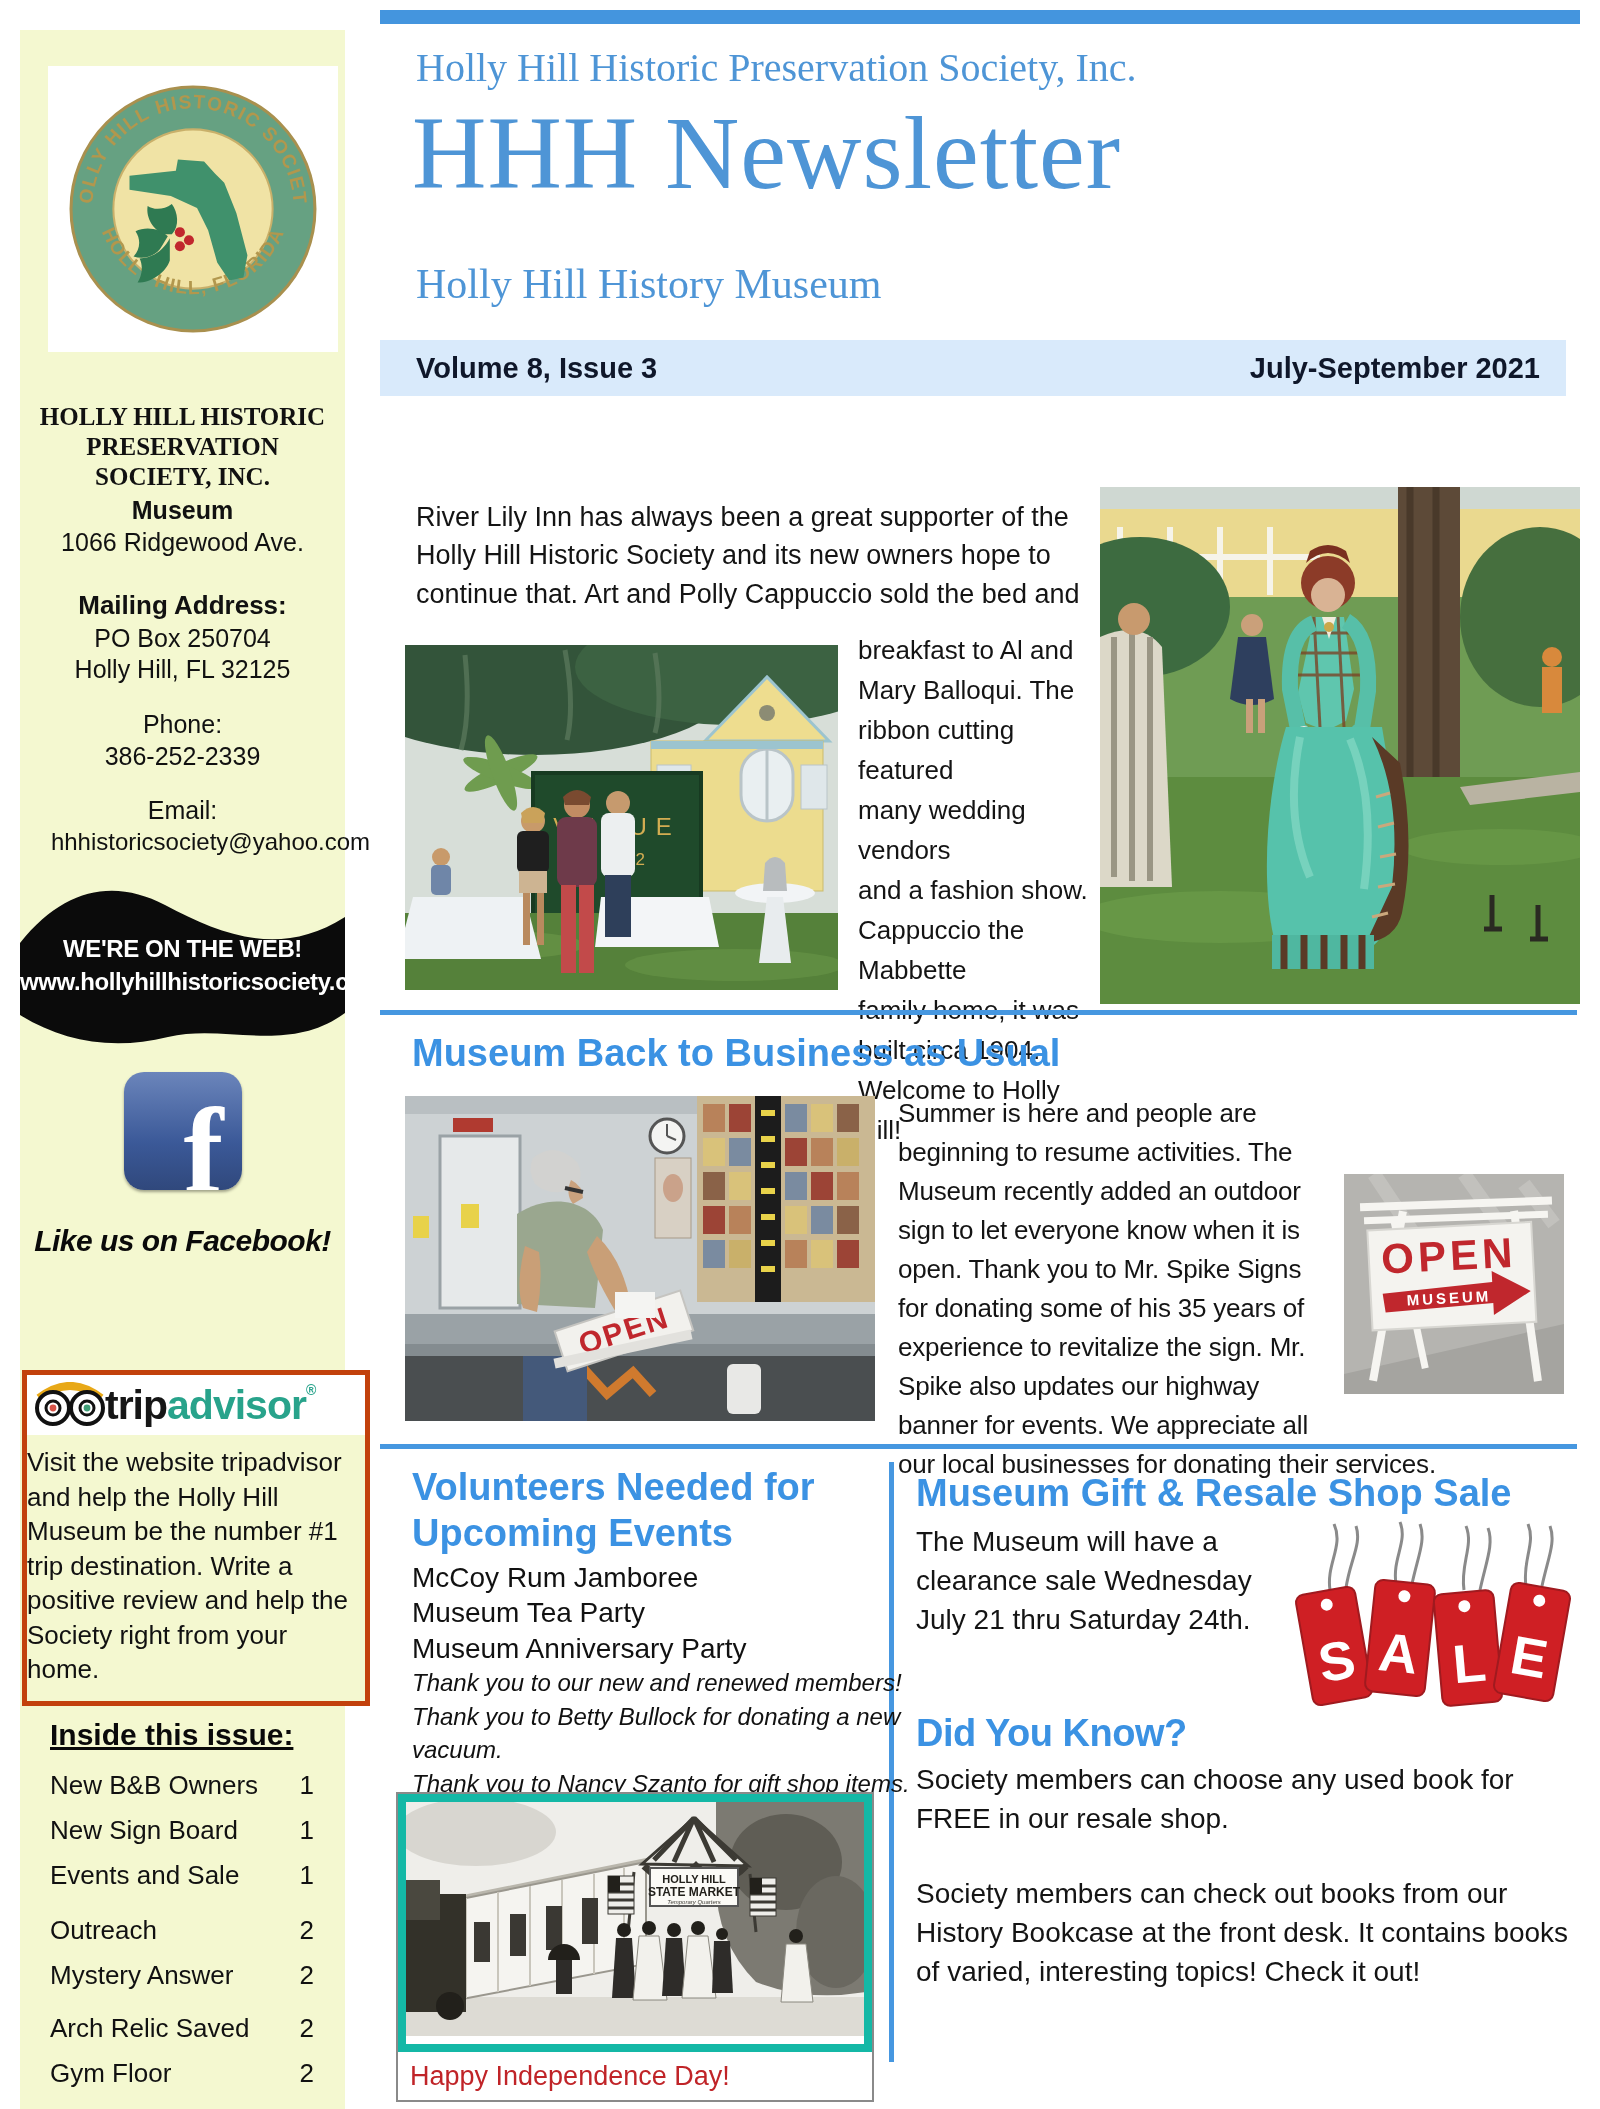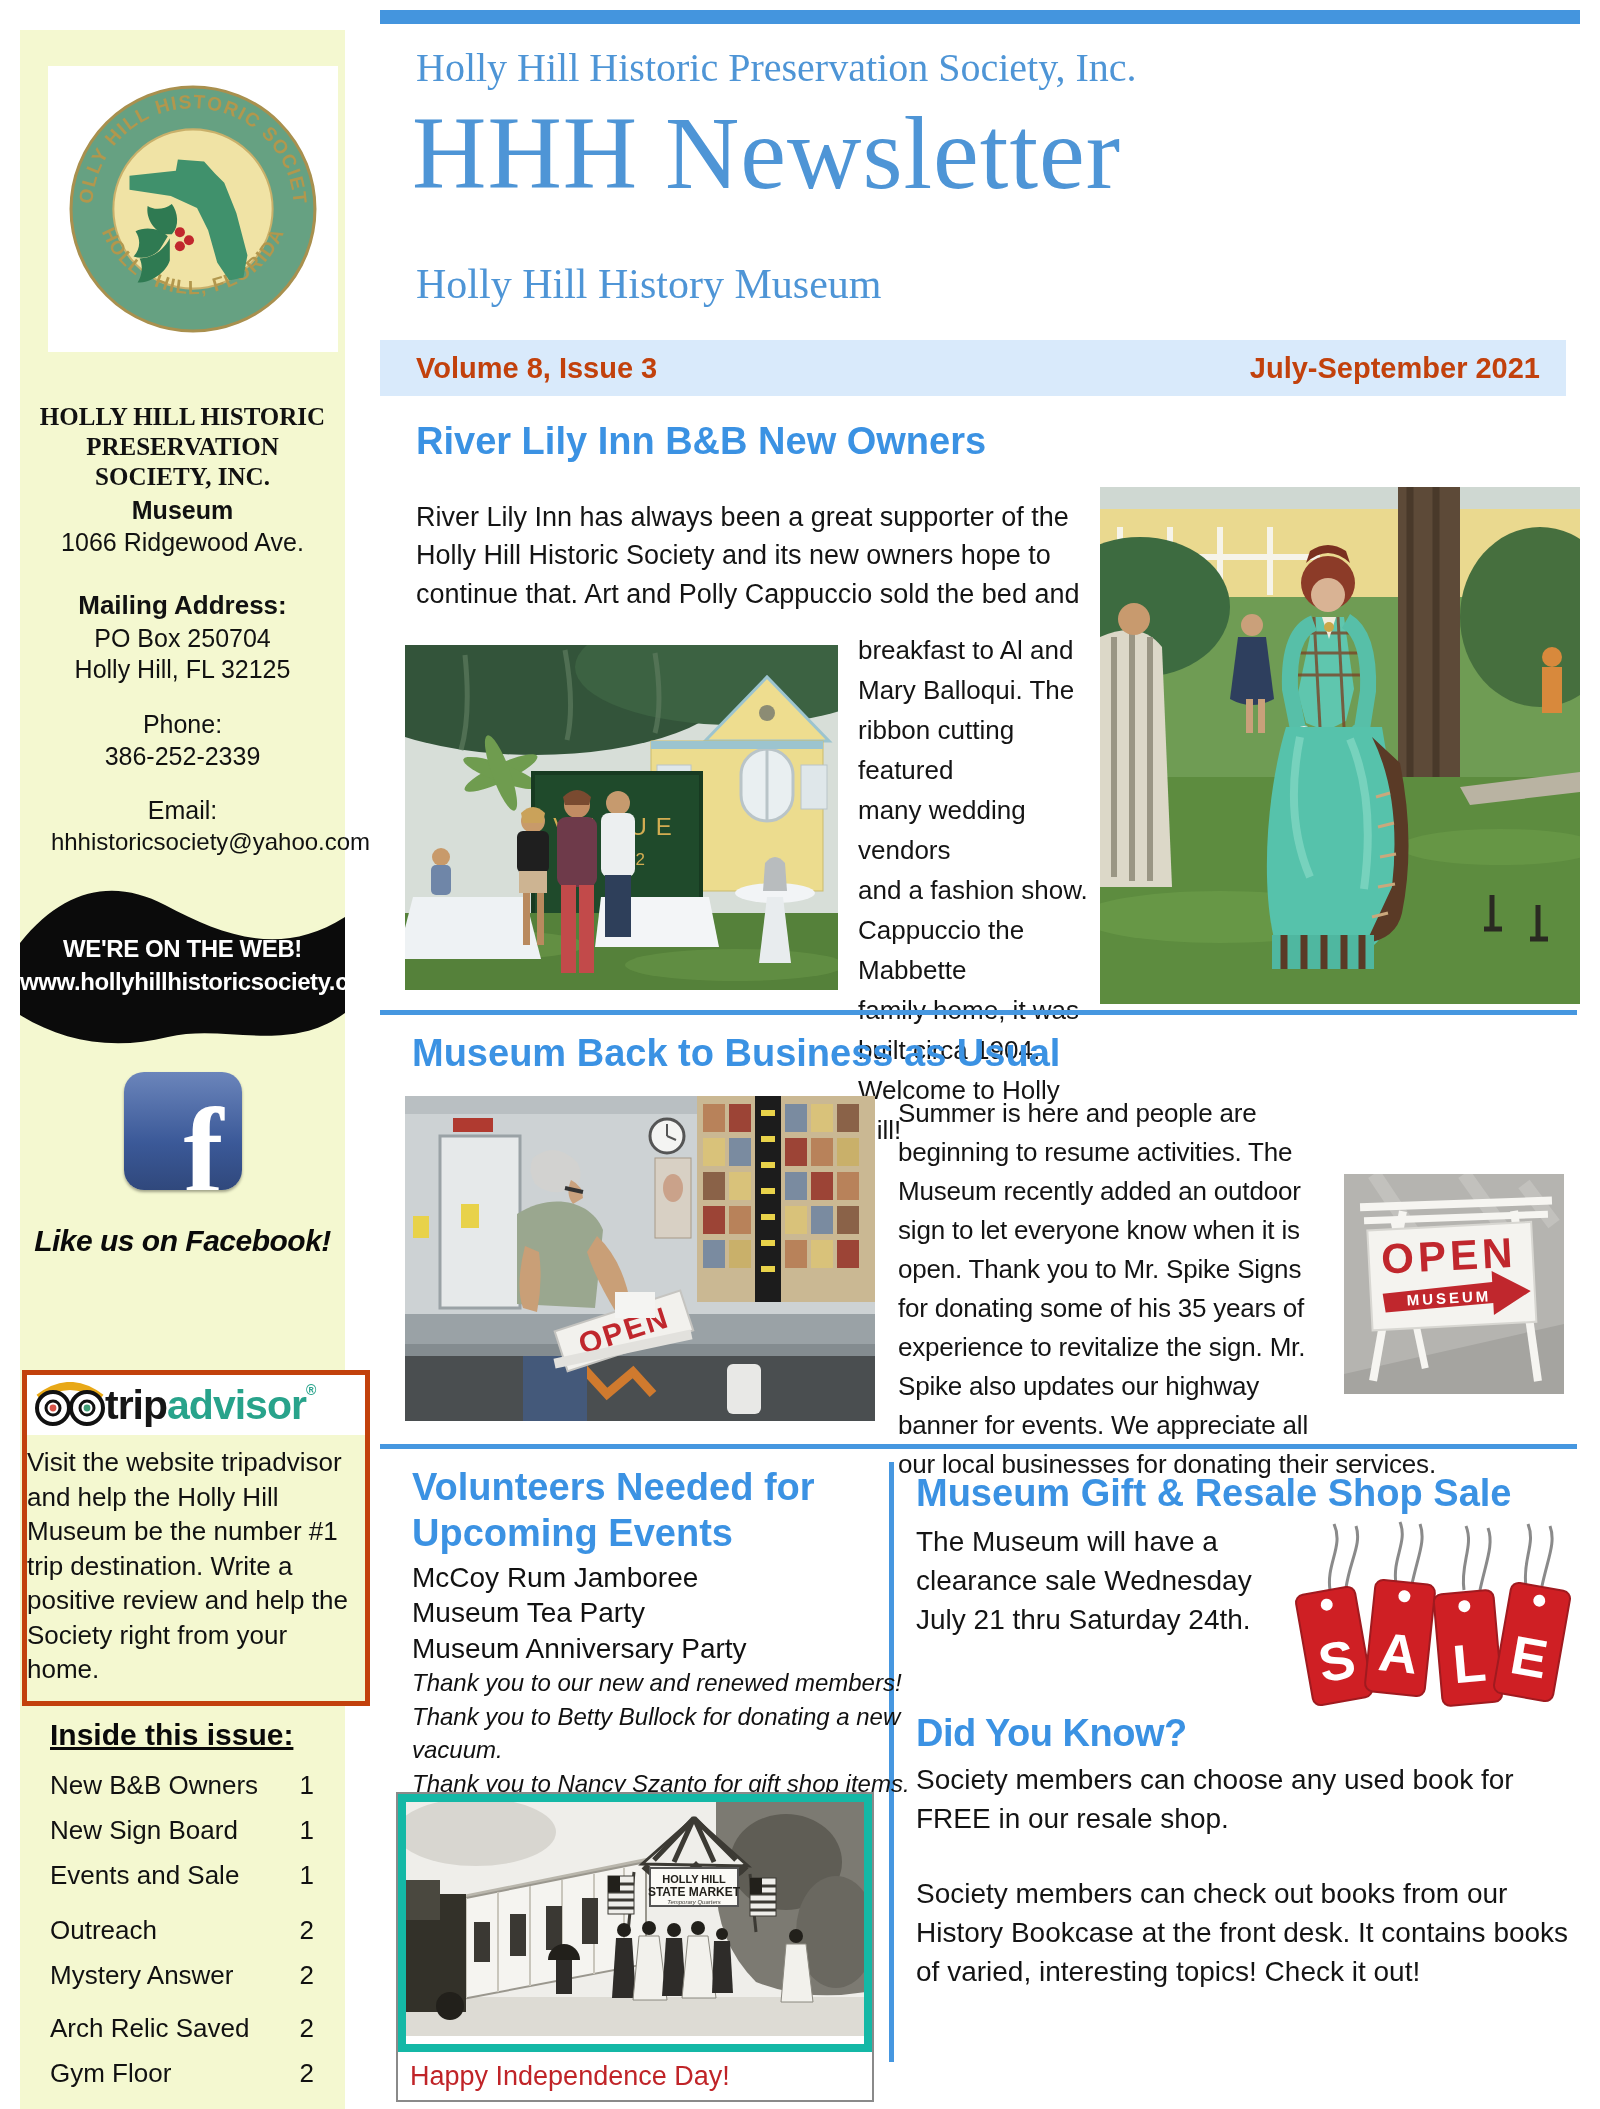--- a/index.html
+++ b/index.html
@@ -27,21 +27,21 @@
   .toc{left:30px;top:1740px;width:278px;}
   .toc-row{display:flex;justify-content:space-between;align-items:baseline;height:45px;font-size:26px;color:#111;}
   .toc-row .pg{padding-right:14px;}
   .gap1{margin-top:10px;} .gap2{margin-top:8px;}
   
   .top-bar{left:380px;top:10px;width:1200px;height:14px;background:#4495de;}
   .t-small{left:416px;top:44px;font-family:"Liberation Serif",serif;font-size:40px;color:#4e95d6;}
   .t-large{left:412px;top:94px;font-family:"Liberation Serif",serif;font-size:103px;color:#4e95d6;letter-spacing:1px;}
   .t-sub{left:416px;top:260px;font-family:"Liberation Serif",serif;font-size:42px;color:#4e95d6;}
   .vol-bar{left:380px;top:340px;width:1186px;height:56px;background:#d9eafb;display:flex;align-items:center;justify-content:space-between;
-           padding:0 26px 0 36px;box-sizing:border-box;font-weight:bold;font-size:29px;color:#c2410c;}
+           padding:0 26px 0 36px;box-sizing:border-box;font-weight:bold;font-size:29px;color:#0f172a;}
   .bluehead{font-weight:bold;color:#3b92e3;font-size:38px;}
   .a1-head{left:416px;top:420px;}
   .body-txt{font-size:27px;line-height:1.42;color:#141414;}
   .a1-para{left:416px;top:498px;width:680px;}
   .a1-wrap{left:858px;top:630px;width:250px;font-size:26px;line-height:1.54;}
   .div-h{height:5px;background:#4697e0;}
   .div1{left:380px;top:1010px;width:1197px;}
   .a2-head{left:412px;top:1032px;}
   .a2-body{left:898px;top:1094px;width:684px;font-size:26px;line-height:1.5;letter-spacing:-0.2px;}
   .opensign-wrap{float:right;margin:80px 18px 8px 16px;}
@@ -172,21 +172,20 @@
 
   <div class="abs top-bar"></div>
   <div class="abs t-small">Holly Hill Historic Preservation Society, Inc.</div>
   <div class="abs t-large">HHH Newsletter</div>
   <div class="abs t-sub">Holly Hill History Museum</div>
   <div class="abs vol-bar">
     <span>Volume 8, Issue 3</span>
     <span>July-September 2021</span>
   </div>
 
-  <div class="abs bluehead a1-head">River Lily Inn B&amp;B New Owners</div>
   <div class="abs body-txt a1-para">River Lily Inn has always been a great supporter of the Holly Hill Historic Society and its new owners hope to continue that. Art and Polly Cappuccio sold the bed and</div>
 
   <svg class="abs" style="left:405px;top:645px;" width="433" height="345" viewBox="0 0 433 345">
     <rect width="433" height="345" fill="#d7ded8"></rect>
     <ellipse cx="130" cy="35" rx="200" ry="75" fill="#33543a"></ellipse>
     <ellipse cx="330" cy="22" rx="160" ry="58" fill="#3c6242"></ellipse>
     <path d="M60,10 q6,60 -4,95 M160,5 q10,55 2,90 M250,8 q8,50 0,80" stroke="#5d7a5e" stroke-width="5" fill="none" opacity=".7"></path>
     <g fill="#6f9c4f">
       <ellipse cx="96" cy="128" rx="40" ry="9" transform="rotate(-25 96 128)"></ellipse>
       <ellipse cx="96" cy="128" rx="40" ry="9" transform="rotate(20 96 128)"></ellipse>

